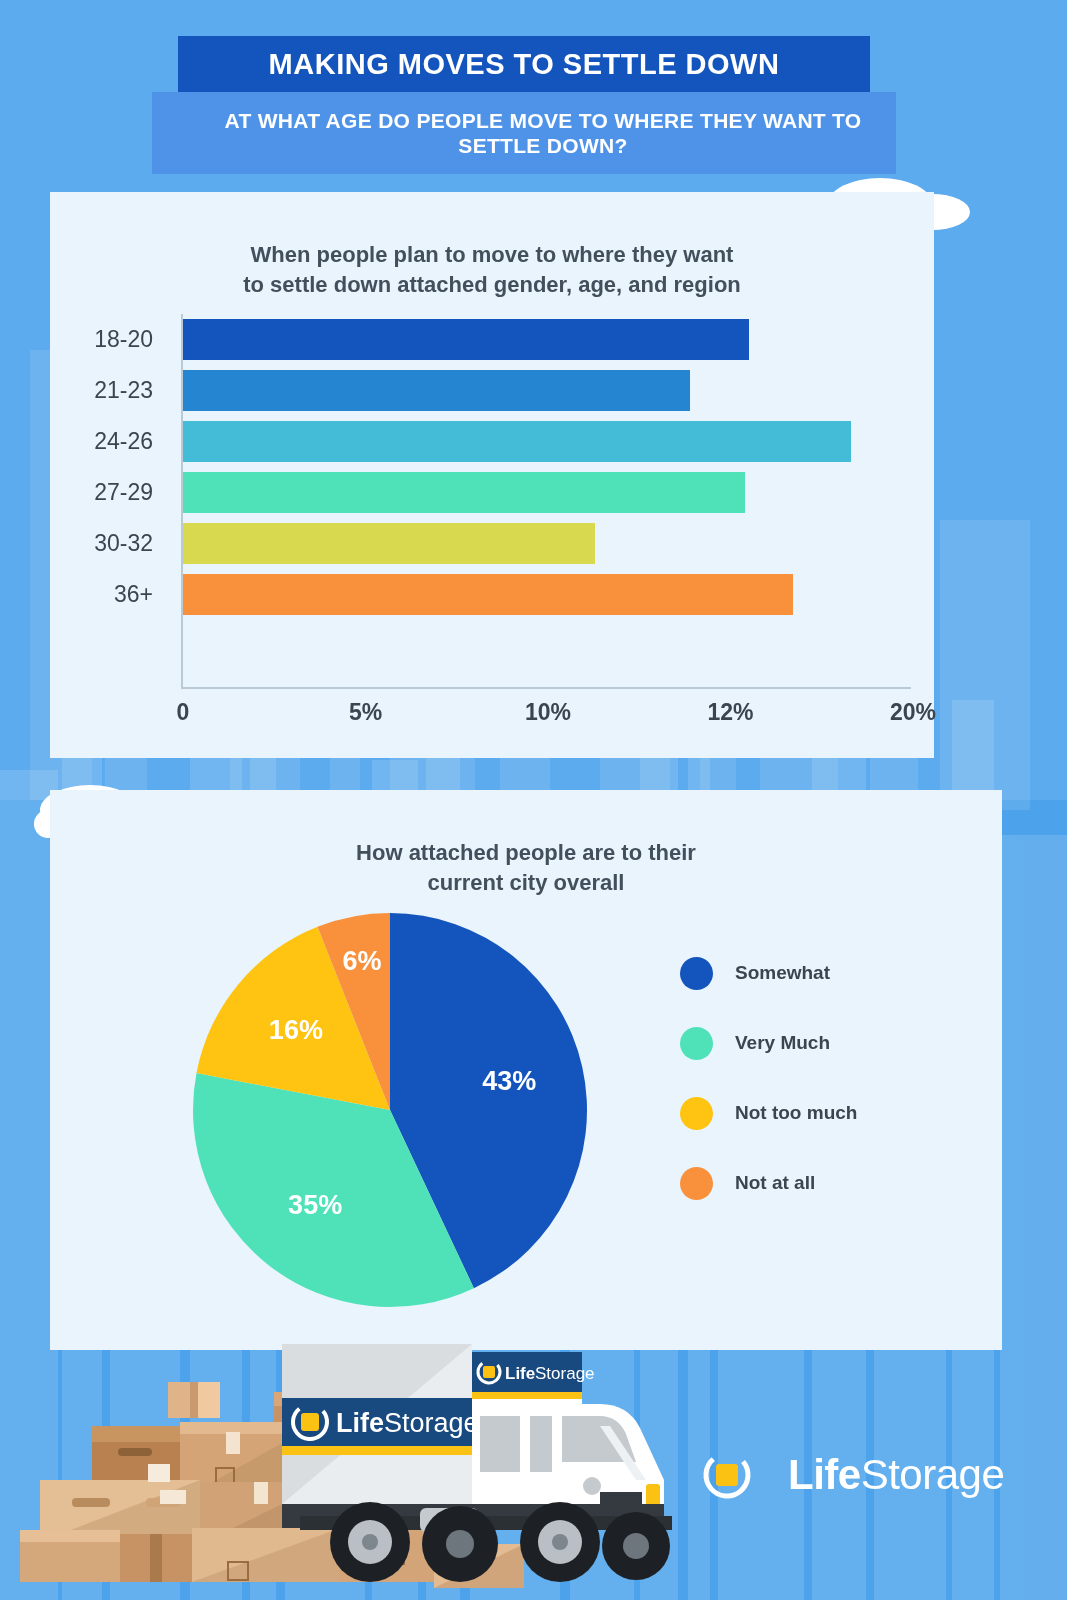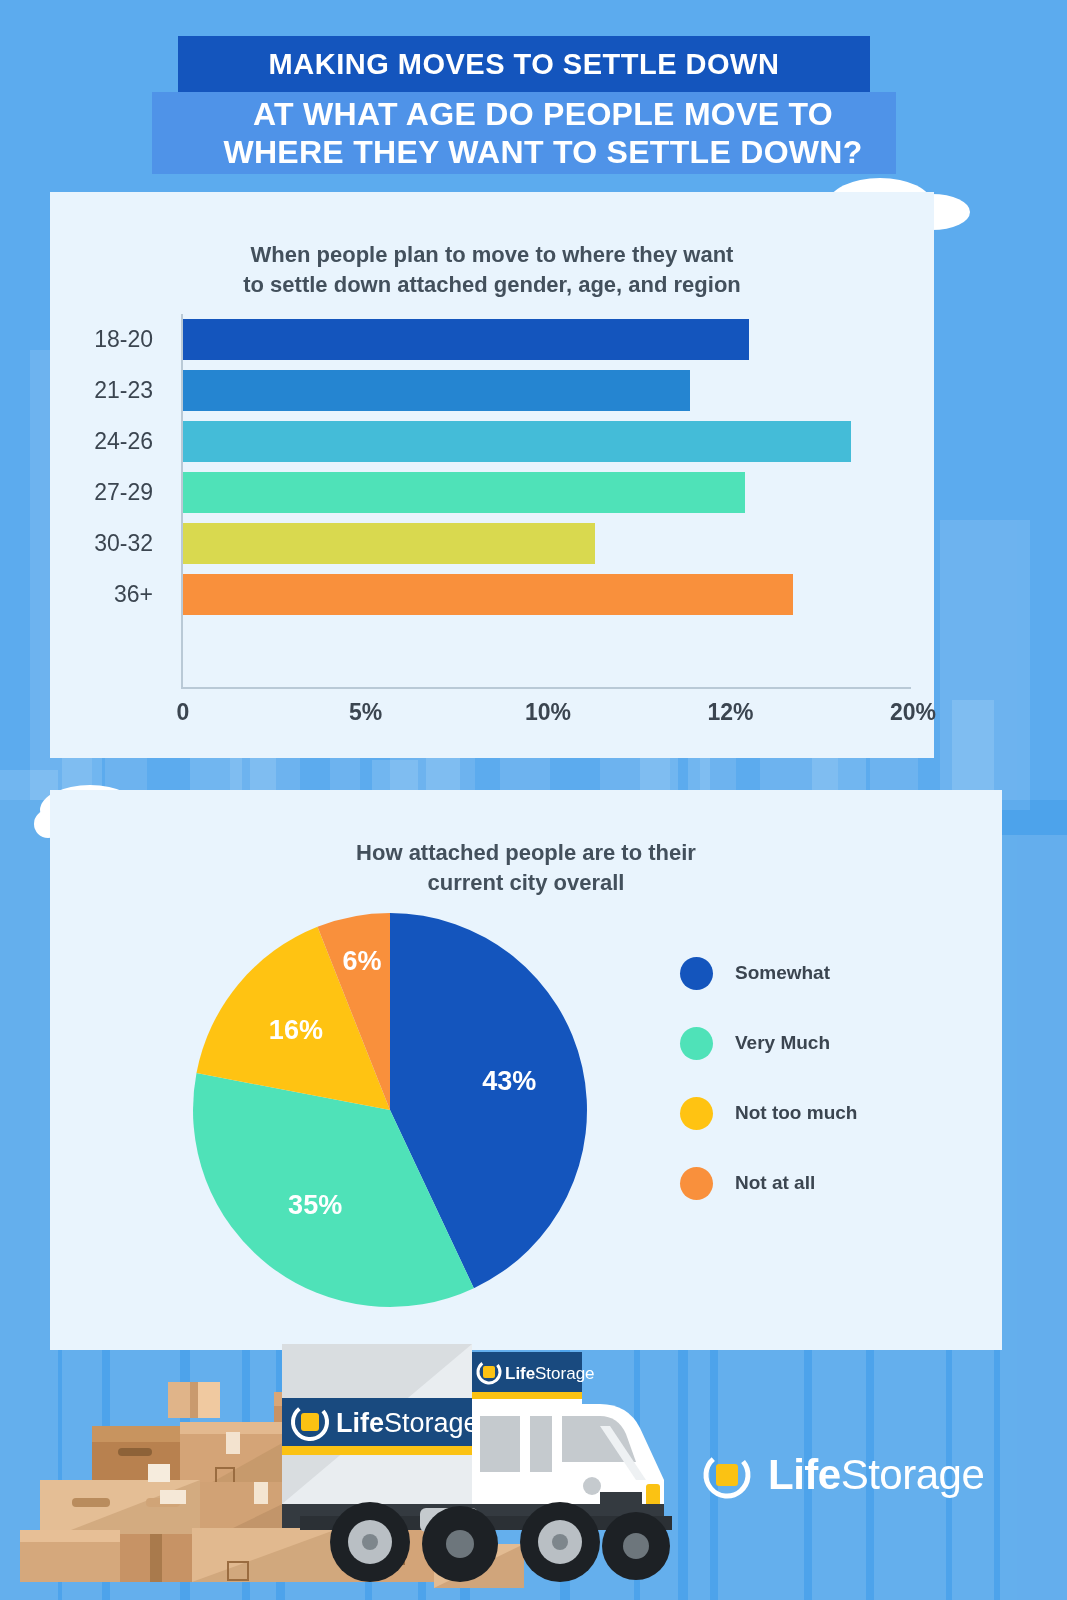--- a/index.html
+++ b/index.html
@@ -34,21 +34,21 @@
     color: #ffffff; font-size: 29px; font-weight: bold; letter-spacing: .5px;
     white-space: nowrap;
   }
   .subtitle-bar {
     position: absolute; left: 152px; top: 92px; width: 744px; height: 82px;
     background: #4f93e8;
     display: flex; align-items: center; justify-content: center;
     text-align: center;
   }
   .subtitle-bar span {
-    color: #ffffff; font-size: 32px; font-weight: bold; line-height: 1.2;
+    color: #ffffff; font-size: 21px; font-weight: bold; line-height: 1.2;
     letter-spacing: .3px;
     margin-left: 38px;
   }
   
   .panel {
     position: absolute; background: #e9f4fd;
   }
   #panel-bar { left: 50px; top: 192px; width: 884px; height: 566px; }
   #panel-pie { left: 50px; top: 790px; width: 952px; height: 560px; }
 
@@ -98,21 +98,21 @@
   .legend-item { display: flex; align-items: center; height: 70px; }
   .legend-dot {
     width: 33px; height: 33px; border-radius: 50%; flex: none; margin-right: 22px;
   }
   .legend-text { color: #3b4550; font-size: 19px; font-weight: bold; }
 
   
   .cloud { position: absolute; }
   
   .footer-art { position: absolute; left: 0; top: 1330px; width: 1067px; height: 270px; }
-  .brand { position: absolute; left: 700px; top: 1448px; display: flex; align-items: center; }
+  .brand { position: absolute; left: 700px; top: 1448px; display: flex; align-items: center; gap: 20px; }
   .brand-logo { width: 54px; height: 54px; margin-right: 14px; }
   .brand-text { font-size: 42px; color: #ffffff; font-weight: normal; letter-spacing: -.5px; }
   .brand-text b { font-weight: bold; }
 </style>
 </head>
 <body>
 
 <div class="infographic">
 
   <div class="sky-top"></div>

